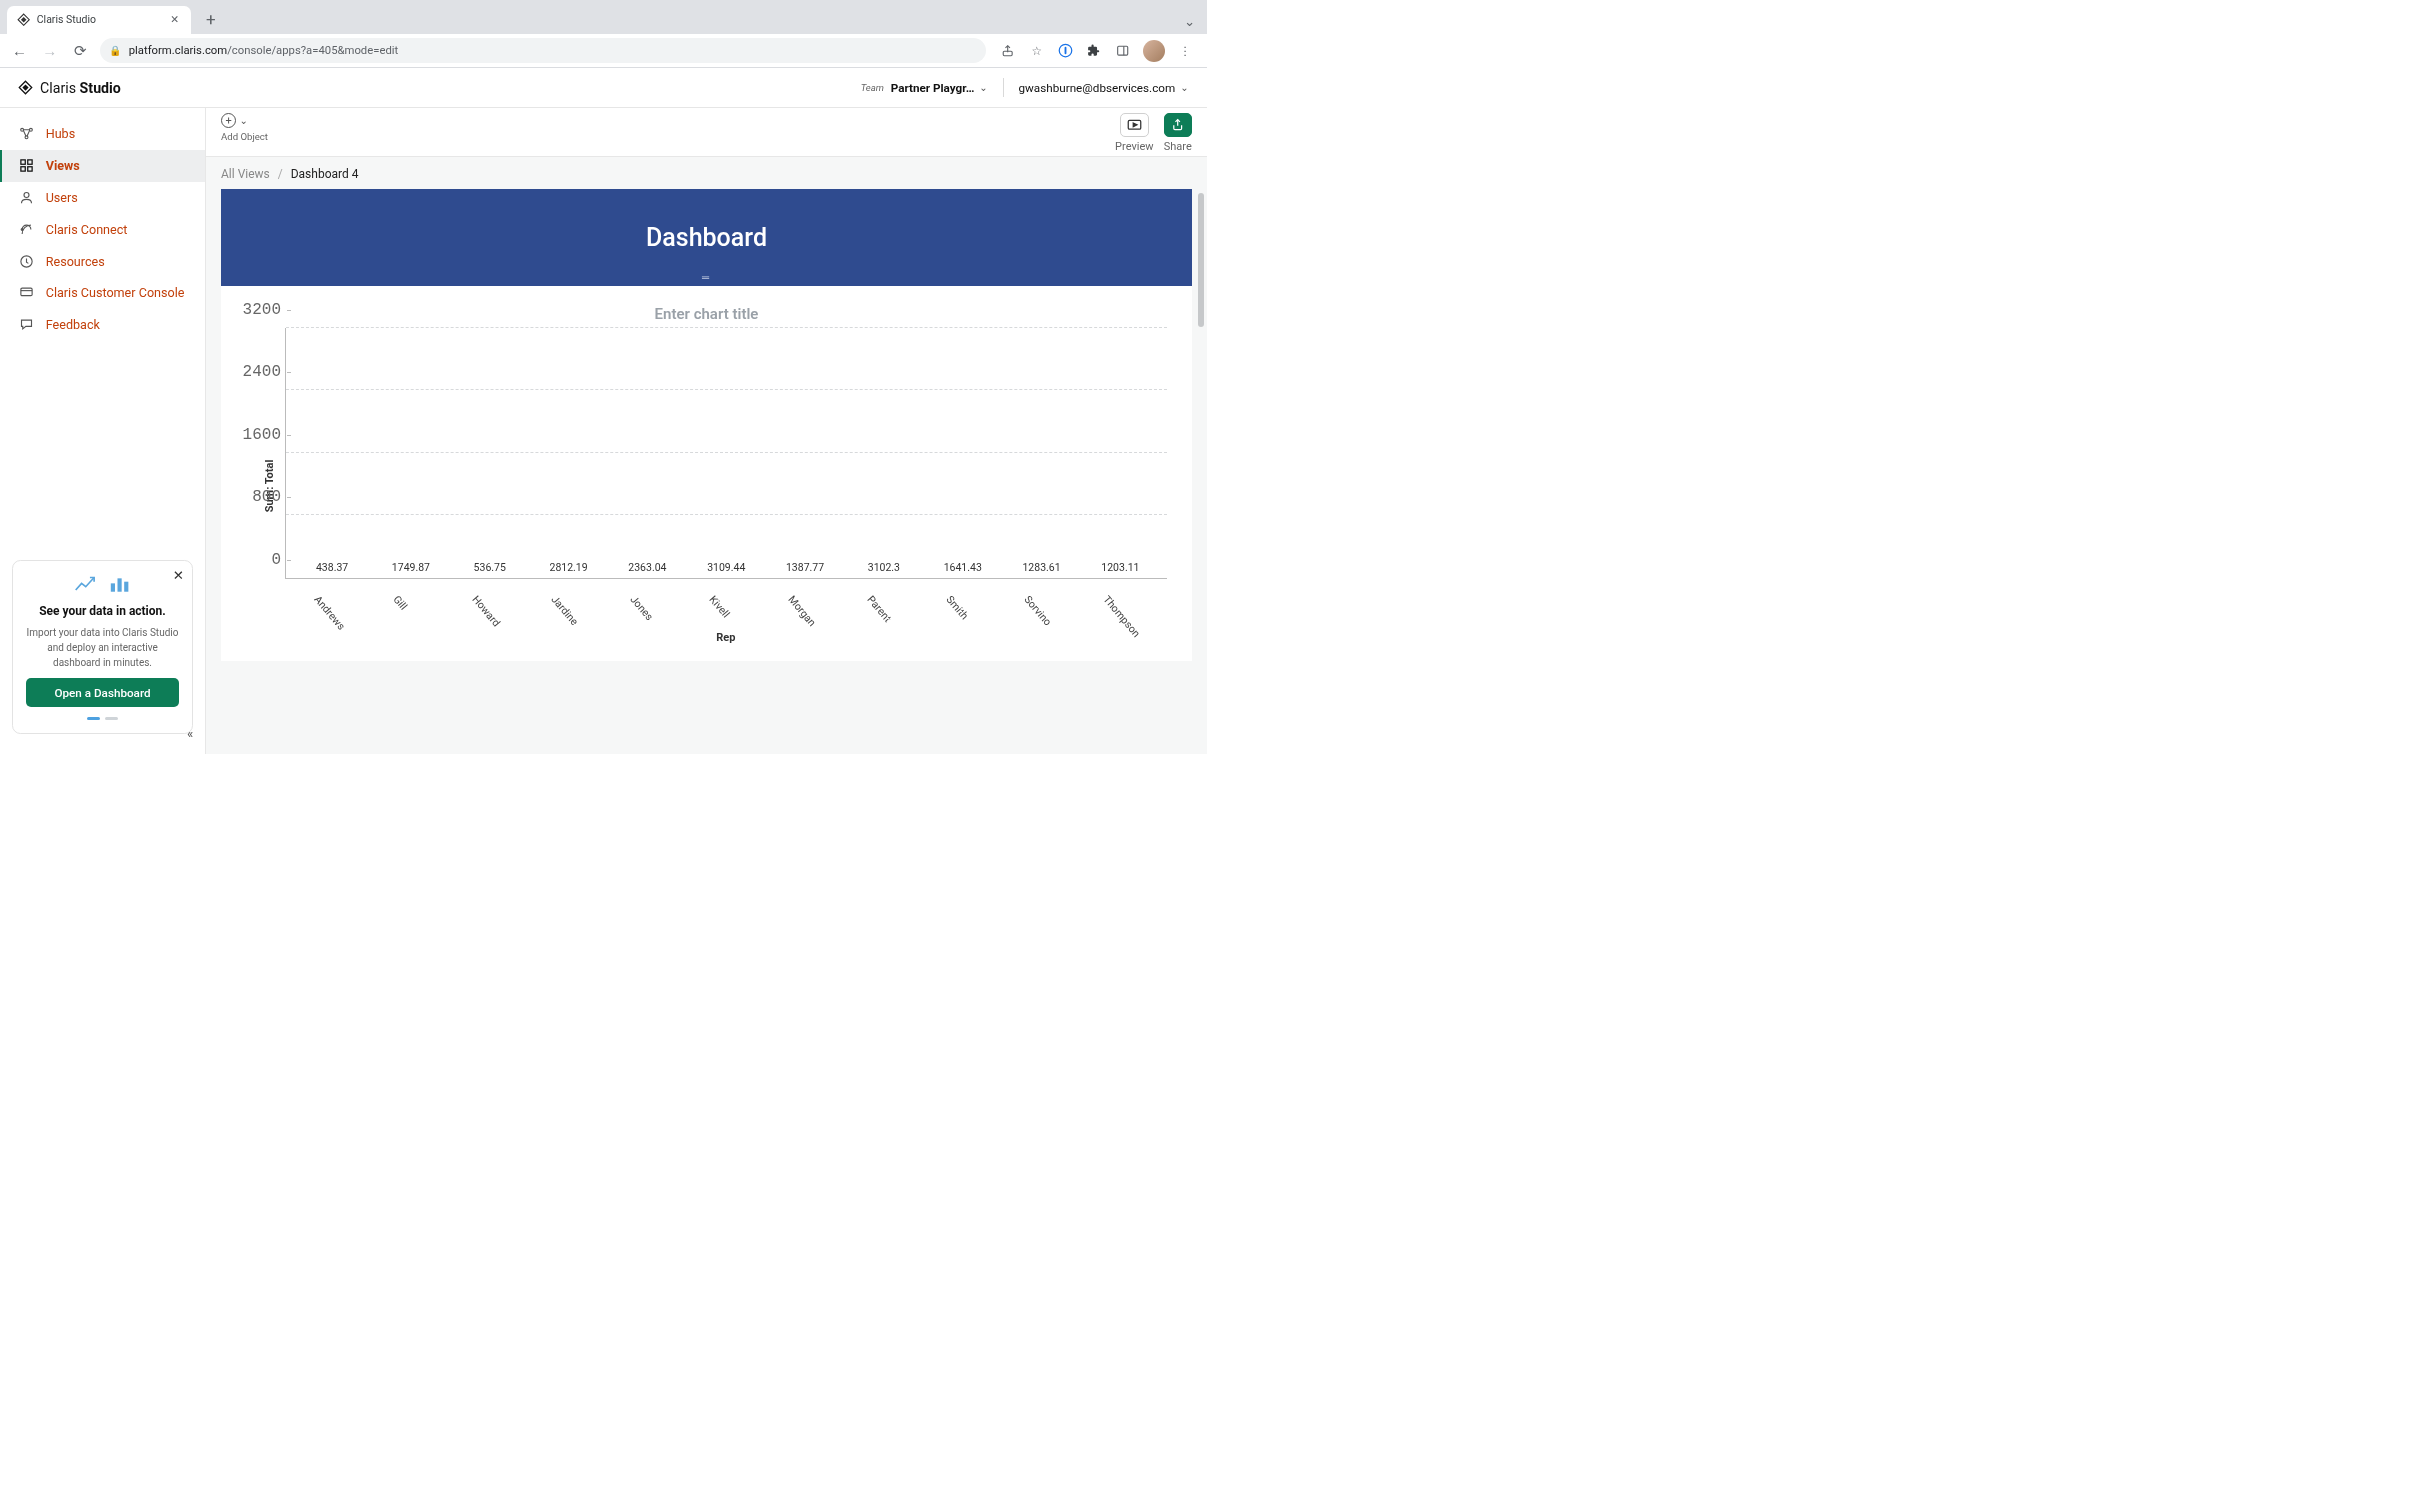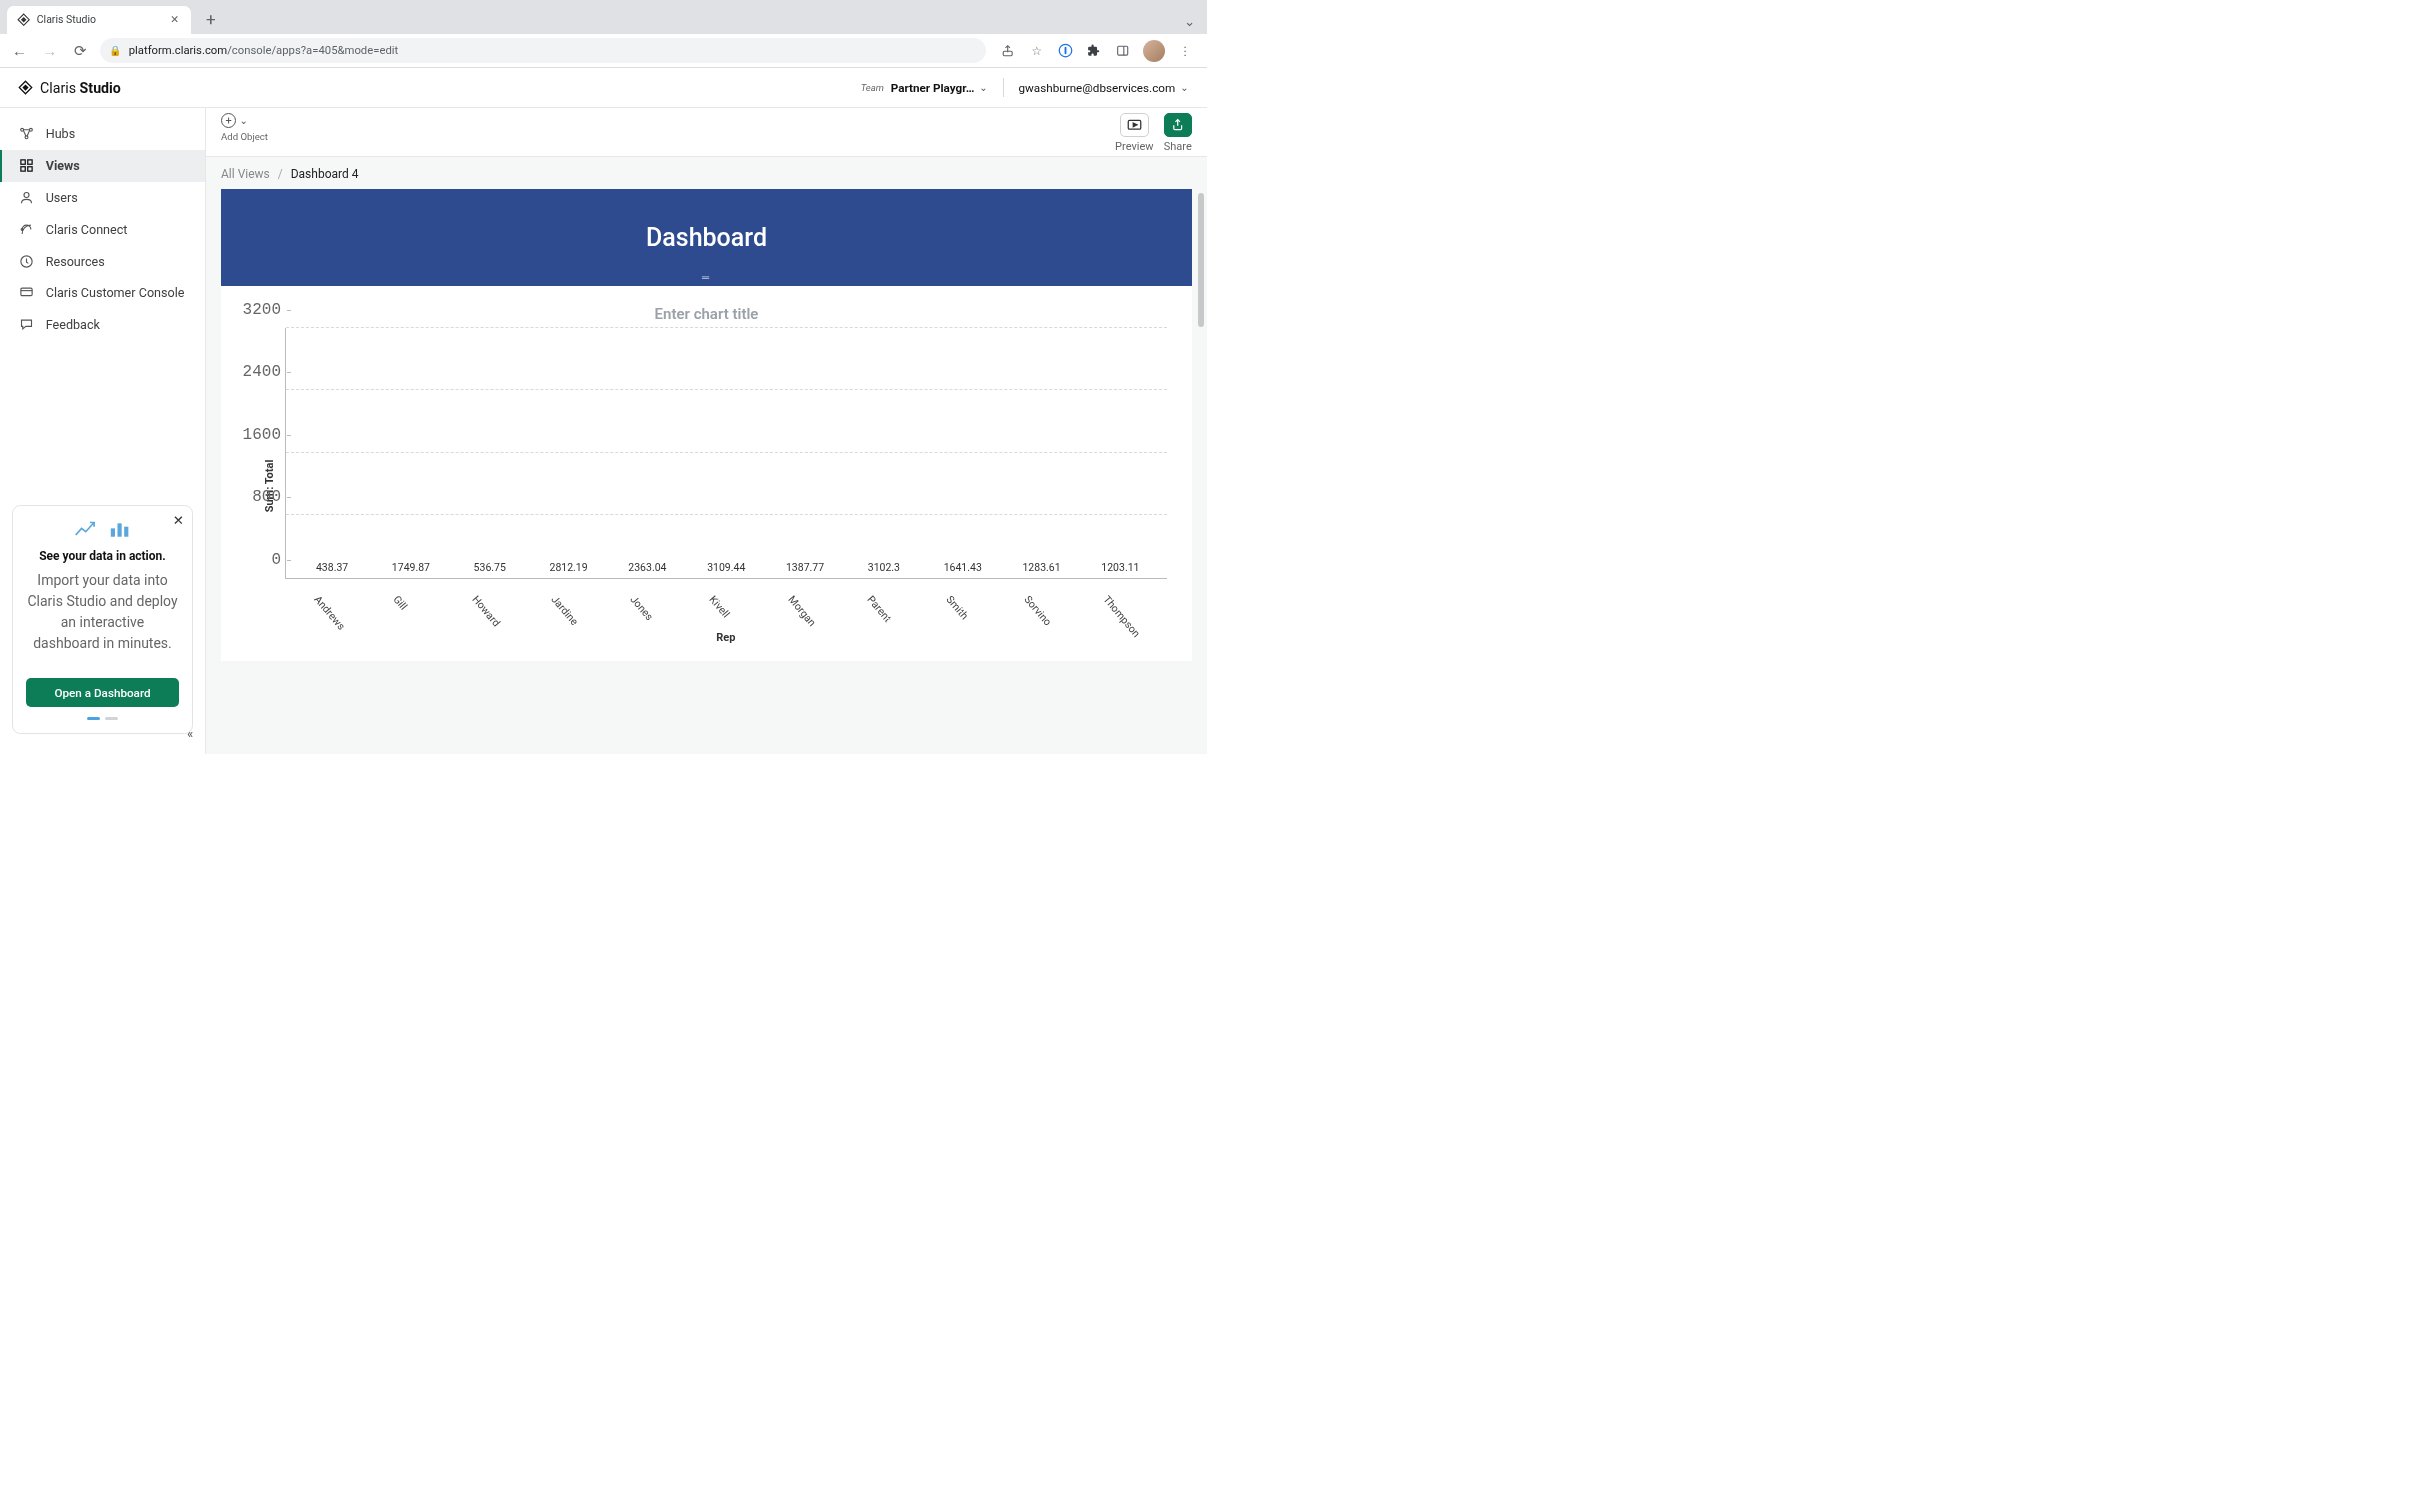--- a/index.html
+++ b/index.html
@@ -63,32 +63,32 @@
   .caret { font-size: 10px; color:#555;}
 
   
   .app-body { display: flex; height: calc(754px - 34px - 34px - 40px); }
   .sidebar {
     width: 206px; border-right: 0.8px solid #e7e7e7; display:flex; flex-direction:column;
     padding-top: 10px; position:relative;
   }
   .nav-item {
     display: flex; align-items: center; gap: 11.7px; padding: 8.4px 17px;
-    font-size: 12.6px; color: #404040; cursor: pointer; border-left: 2.5px solid transparent;
+    font-size: 12.6px; color: #c2410c; cursor: pointer; border-left: 2.5px solid transparent;
   }
   .nav-item .ic { width: 15px; height: 15px; display:flex; align-items:center; justify-content:center; color:#555;}
   .nav-item.active { background: #edeeef; font-weight: 700; border-left-color:#0d7d57;}
   .promo-card {
     margin: auto 11.7px 20px; border: 0.8px solid #e3e3e3; border-radius: 8.4px;
     padding: 13.4px; position:relative; text-align:center;
   }
   .promo-card .close { position:absolute; top:6.7px; right:8.4px; cursor:pointer; color:#333; font-size:13.4px;}
   .promo-icons { display:flex; justify-content:center; gap:11.7px; margin-bottom:8.4px; color:#4da1e0;}
   .promo-title { font-weight:700; font-size:12px; margin-bottom:6.7px;}
-  .promo-body { font-size:14px; color:#666; line-height:1.5; margin-bottom:24px;}
+  .promo-body { font-size:10px; color:#666; line-height:1.5; margin-bottom:8px;}
   .promo-btn {
     display:block; width:100%; text-align:center;
     background:#0d7d57; color:#fff; padding:7.5px 8.4px; border-radius:5px;
     font-size:11.7px; cursor:pointer; font-weight:500;
   }
   .promo-dots { margin-top:10px; display:flex; justify-content:center; gap:5px;}
   .promo-dots span { width:13.4px; height:2.5px; background:#cfd4d8; border-radius:1.7px;}
   .promo-dots span.on { background:#4da1e0;}
   .collapse-handle { position:absolute; bottom:13.4px; right:11.7px; color:#555; cursor:pointer; font-size:13.4px;}
 

